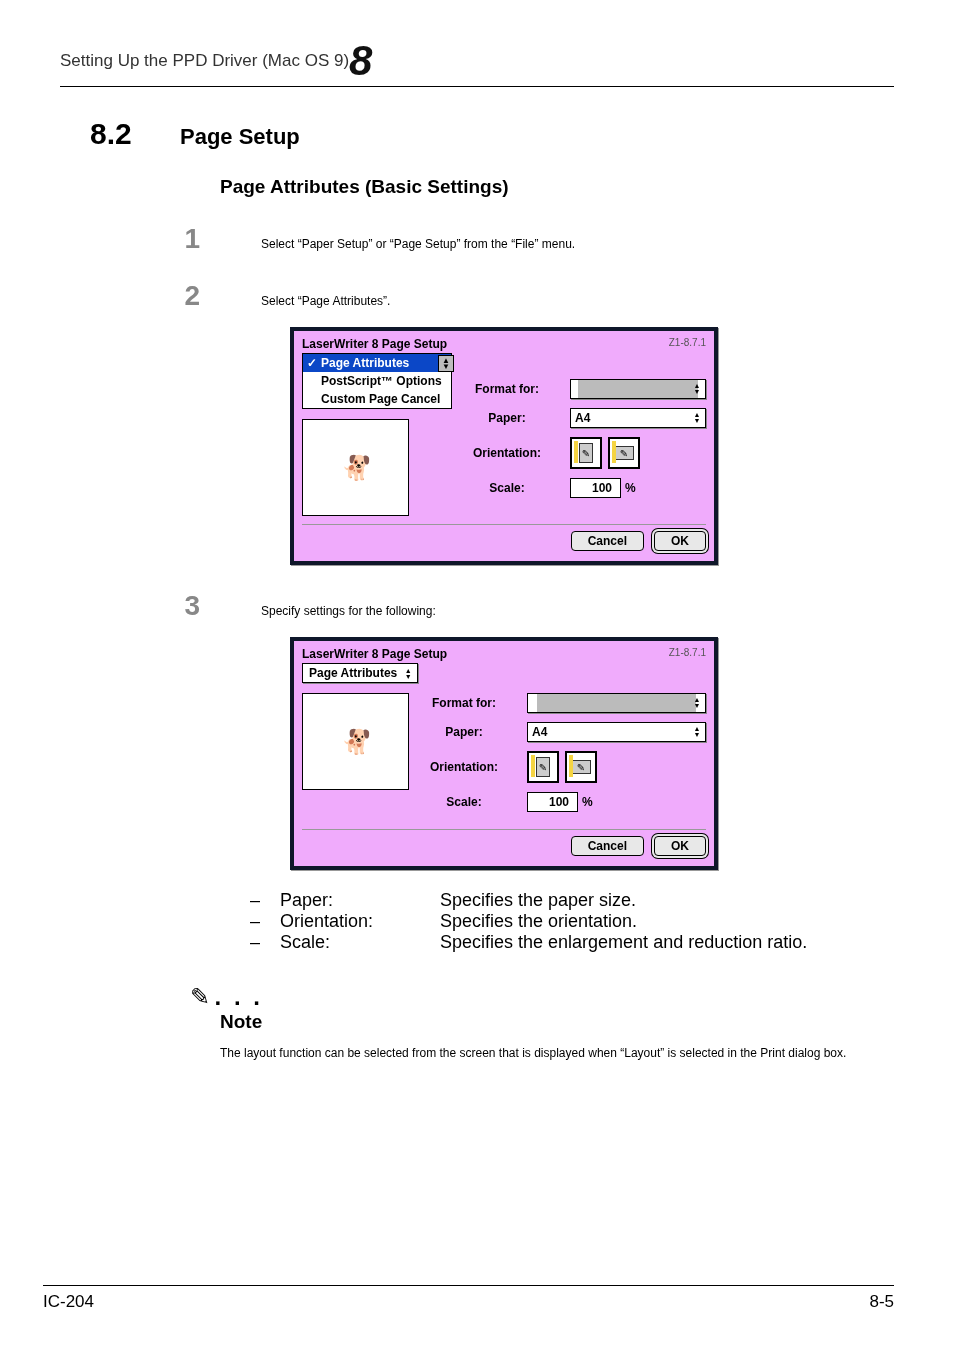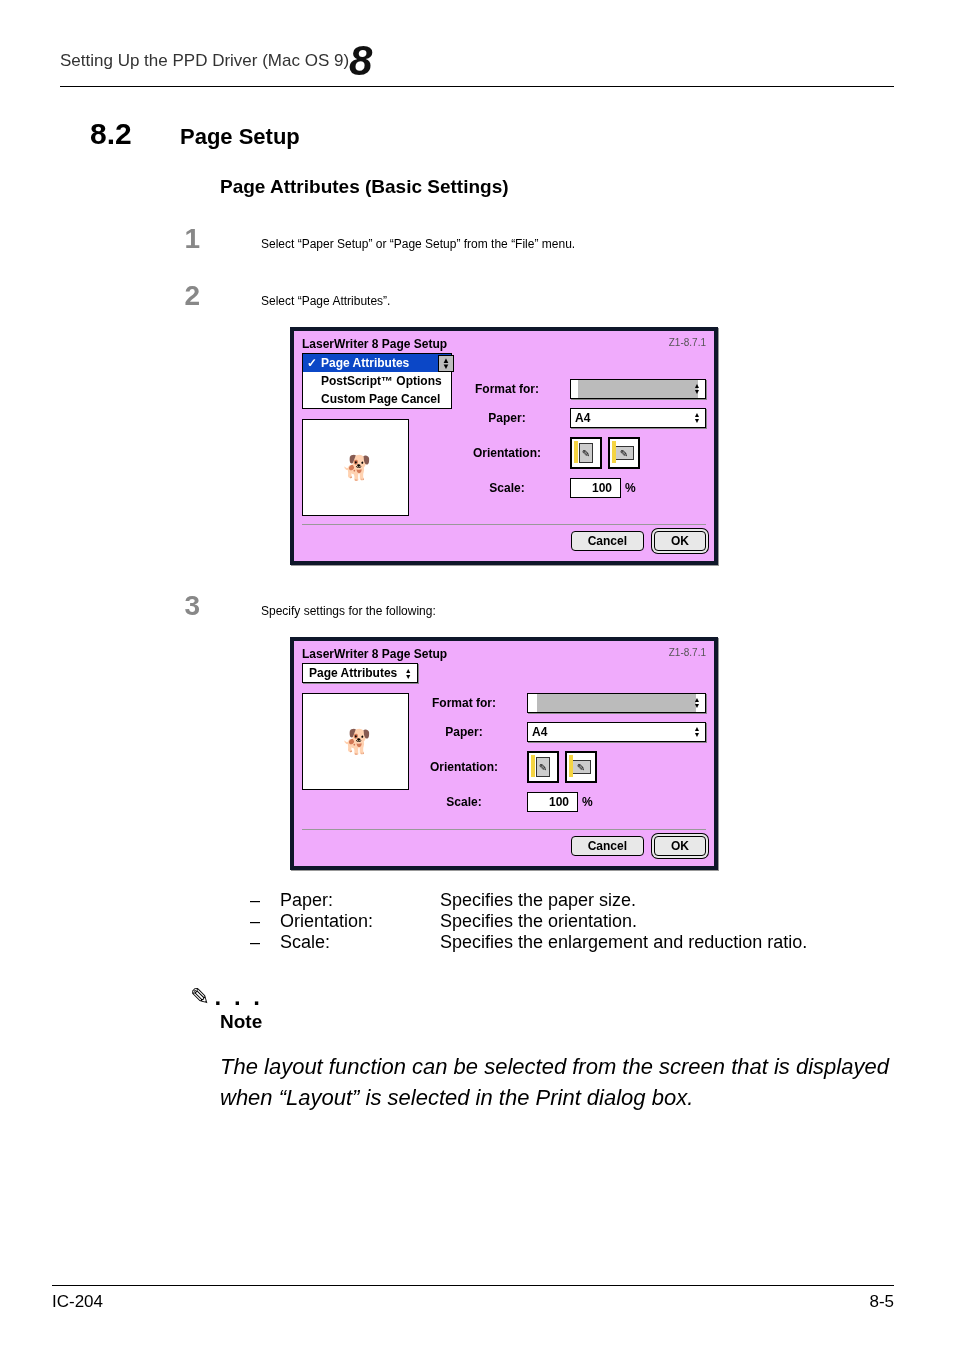--- a/index.html
+++ b/index.html
@@ -291,30 +291,29 @@
   }
   .note-icon {
     font-size: 24px;
   }
   .note-label {
     font-weight: bold;
     font-size: 19px;
     margin-left: 30px;
   }
   .note-text {
-    font-style: italic;
-    font-size: 22px;
+    font-size: 12px;
     margin-left: 30px;
-    margin-top: 19px;
+    margin-top: 12px;
     line-height: 1.4;
   }
   .footer {
     position: absolute;
     bottom: 40px;
-    left: 52px;
+    left: 43px;
     right: 60px;
     border-top: 1px solid #000;
     padding-top: 6px;
     display: flex;
     justify-content: space-between;
     font-size: 17px;
   }
 </style>
 </head>
 <body>

